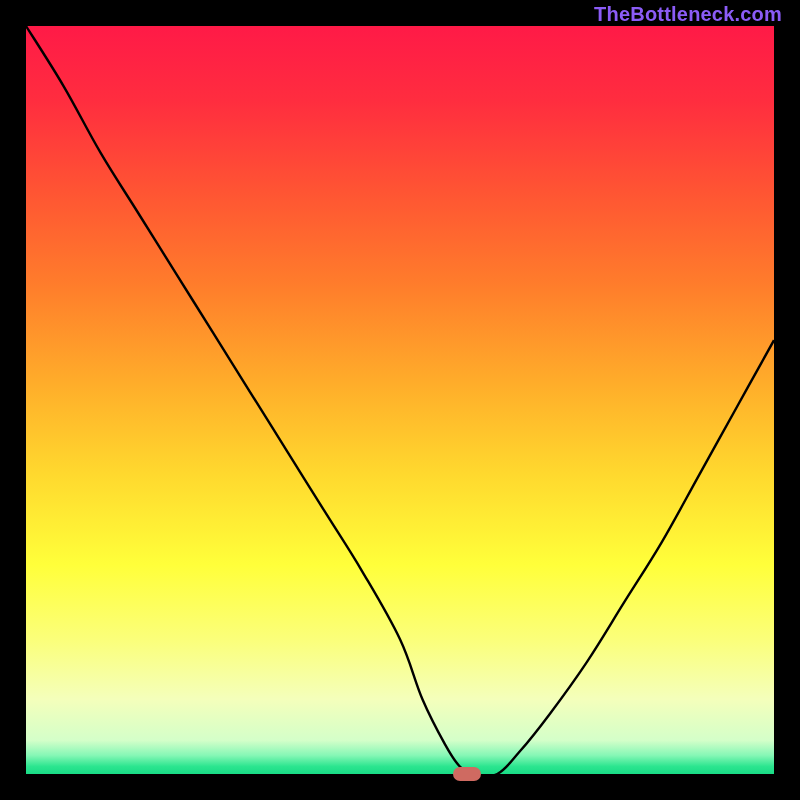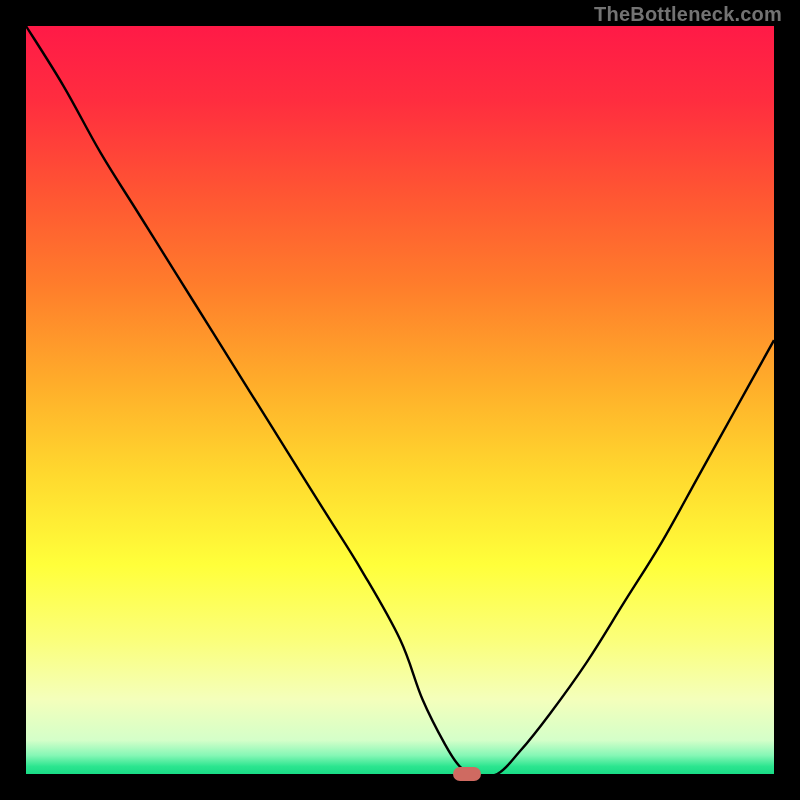--- a/index.html
+++ b/index.html
@@ -13,21 +13,21 @@
   .wrapper {
     position: relative;
     width: 800px;
     height: 800px;
     background: #000;
   }
   .watermark {
     position: absolute;
     top: 3px;
     right: 18px;
-    color: #737373;
+    color: #8b5cf6;
     font-family: Arial, Helvetica, sans-serif;
     font-size: 20px;
     font-weight: 600;
     letter-spacing: 0.2px;
     z-index: 5;
     user-select: none;
   }
   svg.plot {
     position: absolute;
     top: 26px;

